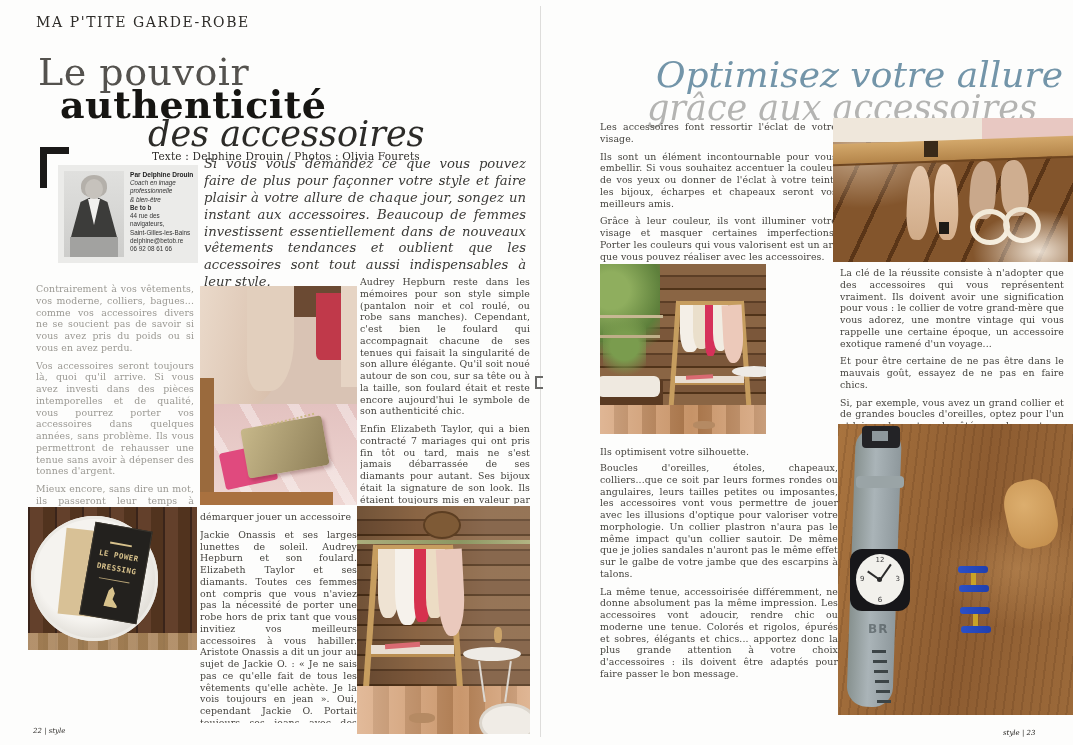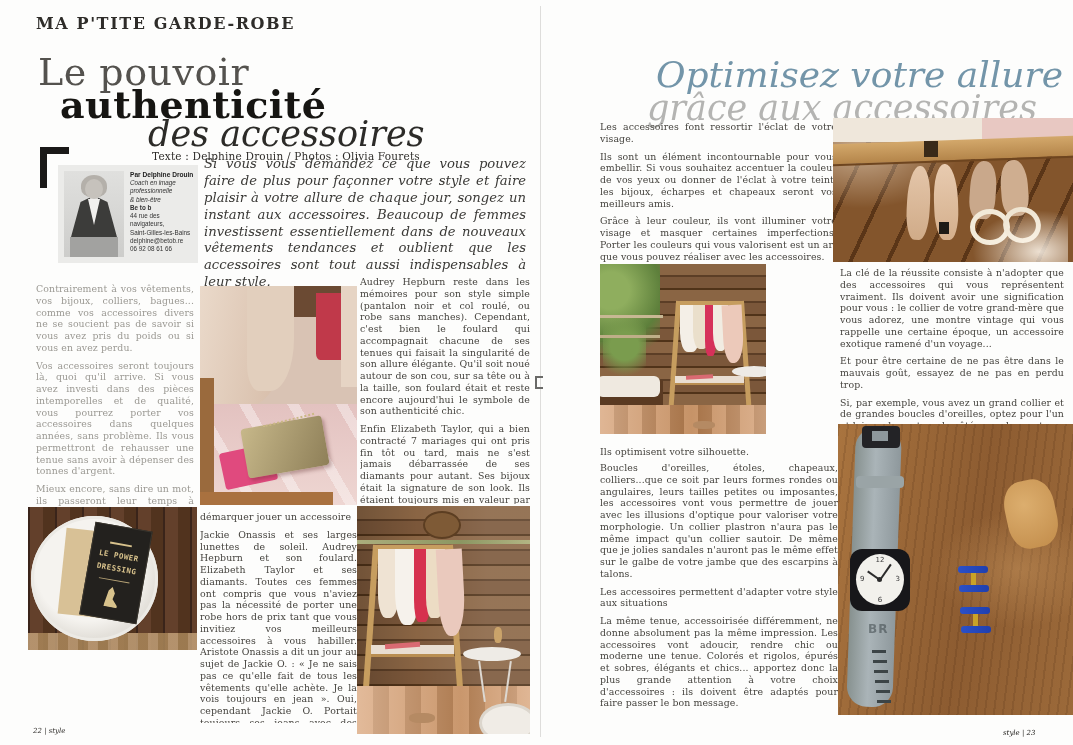--- a/index.html
+++ b/index.html
@@ -5,21 +5,21 @@
   html,body{margin:0;padding:0;background:#ffffff;}
   .spread{position:relative;width:1073px;height:745px;background:#fdfdfc;overflow:hidden;
           font-family:"DejaVu Serif",serif;color:#45433e;}
   .abs{position:absolute;}
   .para{text-align:justify;font-size:9.4px;line-height:1.25;letter-spacing:.1px;}
   .para p{margin:0 0 6px 0;}
   .light{color:#9b9993;}
   .dark{color:#45433e;}
   .ph{position:absolute;overflow:hidden;}
   .el{position:absolute;}
-  .kicker{font-weight:700;font-size:16px;letter-spacing:1.6px;color:#2e2c29;}
+  .kicker{font-weight:400;font-size:14px;letter-spacing:1.6px;color:#2e2c29;}
   .t1{font-size:38px;color:#54524e;letter-spacing:.5px;}
   .t2{font-size:38px;font-weight:700;color:#161512;letter-spacing:.5px;}
   .t3{font-size:35px;font-style:italic;color:#2c2b28;}
   .credit{font-size:10.5px;color:#2e2c29;letter-spacing:.2px;}
   .rt1{font-size:36px;font-style:italic;color:#7395a9;text-align:right;}
   .rt2{font-size:35px;font-style:italic;color:#b4b4b2;text-align:right;}
   .bio{background:#ebebe9;font-family:"Liberation Sans",sans-serif;}
   .bio .nm{font-weight:700;font-size:6.6px;color:#222;margin-bottom:1px;}
   .bio .ln{font-size:6.3px;line-height:1.32;color:#333;}
   .foot{font-size:7px;color:#2e2c29;font-style:italic;}
@@ -60,21 +60,21 @@
       <div class="ln">navigateurs,</div>
       <div class="ln">Saint-Gilles-les-Bains</div>
       <div class="ln">delphine@betob.re</div>
       <div class="ln">06 92 08 61 66</div>
     </div>
   </div>
 
   <div class="abs" style="left:204px;top:156px;width:322px;height:132px;font-style:italic;font-size:13.2px;line-height:1.28;color:#3a3936;text-align:justify;overflow:hidden;">Si vous vous demandez ce que vous pouvez faire de plus pour façonner votre style et faire plaisir à votre allure de chaque jour, songez un instant aux accessoires. Beaucoup de femmes investissent essentiellement dans de nouveaux vêtements tendances et oublient que les accessoires sont tout aussi indispensables à leur style.</div>
 
   <div class="abs para light" style="left:36px;top:283px;width:158px;height:234px;overflow:hidden;">
-    <p>Contrairement à vos vêtements, vos bijoux, colliers, bagues... comme vos accessoires divers ne se soucient pas de savoir si vous avez pris du poids ou si vous en avez perdu.</p>
+    <p>Contrairement à vos vêtements, vos moderne, colliers, bagues... comme vos accessoires divers ne se soucient pas de savoir si vous avez pris du poids ou si vous en avez perdu.</p>
     <p>Vos accessoires seront toujours là, quoi qu'il arrive. Si vous avez investi dans des pièces intemporelles et de qualité, vous pourrez porter vos accessoires dans quelques années, sans problème. Ils vous permettront de rehausser une tenue sans avoir à dépenser des tonnes d'argent.</p>
     <p style="margin-bottom:0;">Mieux encore, sans dire un mot, ils passeront leur temps à raconter votre histoire à votre entourage, contant ô combien vous êtes cool, drôle, sophistiquée...</p>
 
   </div>
 
   <div class="ph" style="left:200px;top:286px;width:157px;height:219px;background:#d9c3b4;">
     <div class="el" style="left:0;top:0;width:100%;height:14%;background:#6b4a33;"></div>
     <div class="el" style="left:-6%;top:0;width:58%;height:56%;background:linear-gradient(100deg,#ecdccd,#d6bca8);border-radius:0 0 45% 30%;"></div>
     <div class="el" style="left:30%;top:0;width:30%;height:48%;background:#e2cfbd;border-radius:0 0 50% 25%;"></div>
     <div class="el" style="right:0;top:3%;width:26%;height:31%;background:#c0394a;border-radius:0 0 30% 10%;"></div>
@@ -181,30 +181,29 @@
     <div class="el" style="left:45%;top:66%;width:42%;height:7px;background:#e9ded2;border-bottom:2px solid #b98e52;"></div>
     <div class="el" style="left:52%;top:65%;width:16%;height:4px;background:#d96a72;transform:rotate(-3deg);"></div>
     <div class="el" style="left:0;bottom:0;width:100%;height:17%;background:repeating-linear-gradient(90deg,#c08a5c 0 14px,#9c6638 14px 28px);"></div>
     <div class="el" style="left:0;bottom:0;width:100%;height:17%;background:linear-gradient(90deg,rgba(255,226,205,.5),rgba(255,226,205,.1) 55%,rgba(255,226,205,.45));"></div>
     <div class="el" style="right:-6%;top:60%;width:44px;height:11px;border-radius:50%;background:#eeebe6;"></div>
     <div class="el" style="left:56%;bottom:3%;width:22px;height:8px;background:#b58a63;border-radius:40%;"></div>
   </div>
 
   <div class="abs para dark" style="left:840px;top:267px;width:224px;height:176px;overflow:hidden;">
     <p>La clé de la réussite consiste à n'adopter que des accessoires qui vous représentent vraiment. Ils doivent avoir une signification pour vous : le collier de votre grand-mère que vous adorez, une montre vintage qui vous rappelle une certaine époque, un accessoire exotique ramené d'un voyage...</p>
-    <p>Et pour être certaine de ne pas être dans le mauvais goût, essayez de ne pas en perdu trop.</p>
+    <p>Et pour être certaine de ne pas être dans le mauvais goût, essayez de ne pas en faire chics.</p>
     <p>Si, par exemple, vous avez un grand collier et de grandes boucles d'oreilles, optez pour l'un et laissez les autres de côté, vous les porterez avec votre prochaine tenue. Un seul accessoire suffit, s'il est correctement choisi. Trop d'accessoires peuvent nuire à votre tenue, pensez-y.</p>
   </div>
 
   <div class="abs para dark" style="left:600px;top:446px;width:238px;">
     <p style="margin:0;">Ils optimisent votre silhouette.</p>
   </div>
   <div class="abs para dark" style="left:600px;top:462px;width:238px;height:262px;overflow:hidden;">
     <p>Boucles d'oreilles, étoles, chapeaux, colliers...que ce soit par leurs formes rondes ou angulaires, leurs tailles petites ou imposantes, les accessoires vont vous permettre de jouer avec les illusions d'optique pour valoriser votre morphologie. Un collier plastron n'aura pas le même impact qu'un collier sautoir. De même que je jolies sandales n'auront pas le même effet sur le galbe de votre jambe que des escarpins à talons.</p>
-    <p>Les accessoires permettent d'adapter votre style aux situations</p>
     <p>La même tenue, accessoirisée différemment, ne donne absolument pas la même impression. Les accessoires vont adoucir, rendre chic ou moderne une tenue. Colorés et rigolos, épurés et sobres, élégants et chics... apportez donc la plus grande attention à votre choix d'accessoires : ils doivent être adaptés pour faire passer le bon message.</p>
   </div>
 
   <div class="ph" style="left:838px;top:424px;width:237px;height:291px;background:linear-gradient(100deg,#a9743f,#8d5c31 55%,#9c6a3a);">
     <div class="el" style="left:0;top:0;width:100%;height:100%;background:repeating-linear-gradient(97deg,rgba(60,30,10,.14) 0 2px,rgba(0,0,0,0) 2px 9px);"></div>
     <div class="el" style="left:40%;top:30%;width:60%;height:40%;background:radial-gradient(ellipse at 60% 50%,rgba(220,170,110,.35),rgba(220,170,110,0) 70%);"></div>
     <div class="el" style="left:168px;top:56px;width:50px;height:68px;background:radial-gradient(circle at 40% 35%,#dcae6e,#c28c4a);border-radius:38%;transform:rotate(-12deg);"></div>
     <div class="el" style="left:18px;top:4px;width:46px;height:96%;background:linear-gradient(90deg,#87918f,#aab4b8 45%,#8e989c);border-radius:20px;transform:rotate(2deg);transform-origin:top;"></div>
     <div class="el" style="left:24px;top:2px;width:38px;height:22px;background:#232326;border-radius:4px;"></div>
     <div class="el" style="left:34px;top:7px;width:16px;height:10px;background:#8e989c;"></div>

